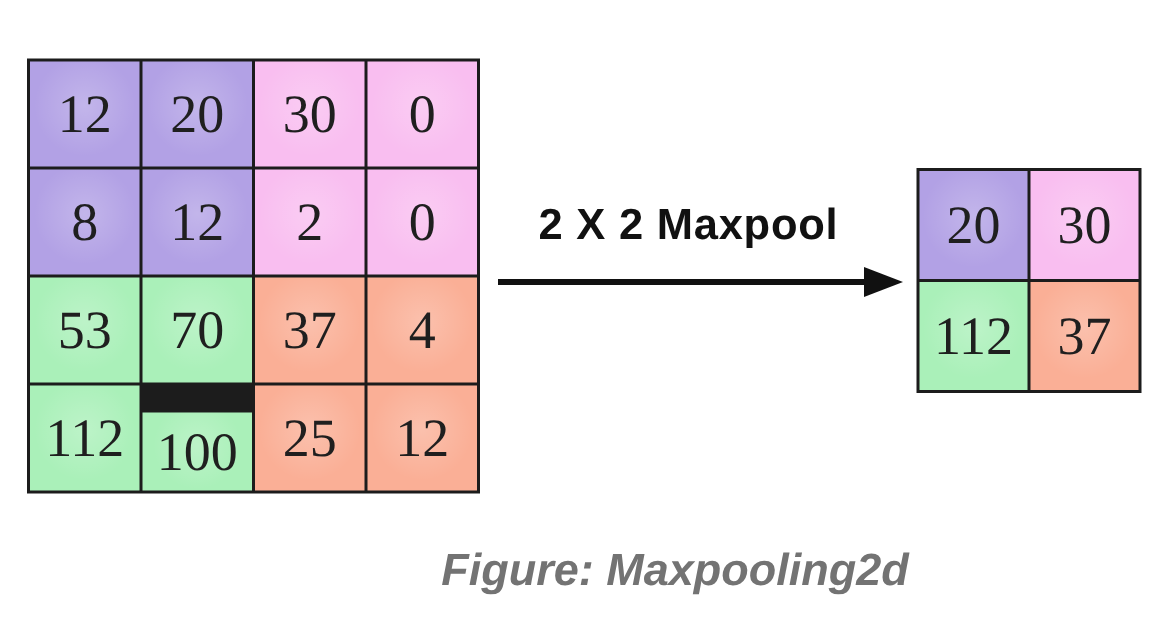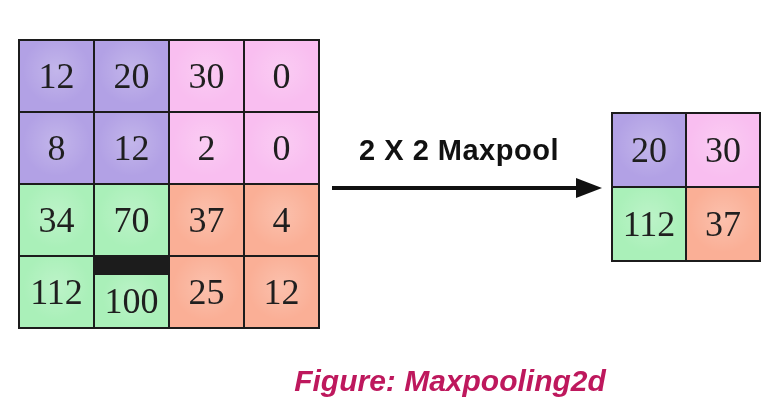--- a/index.html
+++ b/index.html
@@ -48,39 +48,39 @@
     position:absolute;
     left:332px;top:174px;
   }
   .caption{
     position:absolute;
     left:240px;top:364px;width:420px;
     text-align:center;
     font-size:30px;
     font-weight:bold;
     font-style:italic;
-    color:#be185d;
+    color:#737373;
     white-space:nowrap;
   }
 </style>
 </head>
 <body>
 
 <div>
 
   <div class="matrix input">
     <div class="cell" style="background-color: rgb(178, 161, 229);">12</div>
     <div class="cell" style="background-color: rgb(178, 161, 229);">20</div>
     <div class="cell" style="background-color: rgb(249, 190, 240);">30</div>
     <div class="cell" style="background-color: rgb(249, 190, 240);">0</div>
     <div class="cell" style="background-color: rgb(178, 161, 229);">8</div>
     <div class="cell" style="background-color: rgb(178, 161, 229);">12</div>
     <div class="cell" style="background-color: rgb(249, 190, 240);">2</div>
     <div class="cell" style="background-color: rgb(249, 190, 240);">0</div>
-    <div class="cell" style="background-color: rgb(170, 240, 185);">34</div>
+    <div class="cell" style="background-color: rgb(170, 240, 185);">53</div>
     <div class="cell" style="background-color: rgb(170, 240, 185);">70</div>
     <div class="cell" style="background-color: rgb(250, 175, 150);">37</div>
     <div class="cell" style="background-color: rgb(250, 175, 150);">4</div>
     <div class="cell" style="background-color: rgb(170, 240, 185);">112</div>
     <div class="cell" style="background-color: rgb(170, 240, 185); margin-top: 18px;">100</div>
     <div class="cell" style="background-color: rgb(250, 175, 150); text-align: right;">25</div>
     <div class="cell" style="background-color: rgb(250, 175, 150);">12</div>
   </div>
 
   <div class="arrow-label">2 X 2 Maxpool</div>

